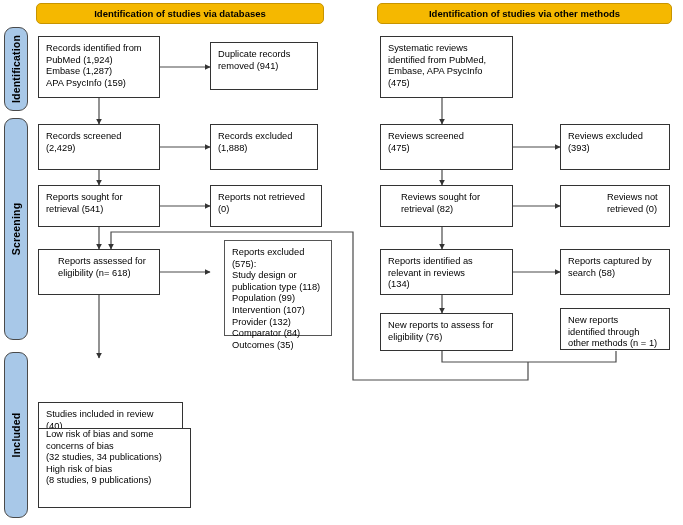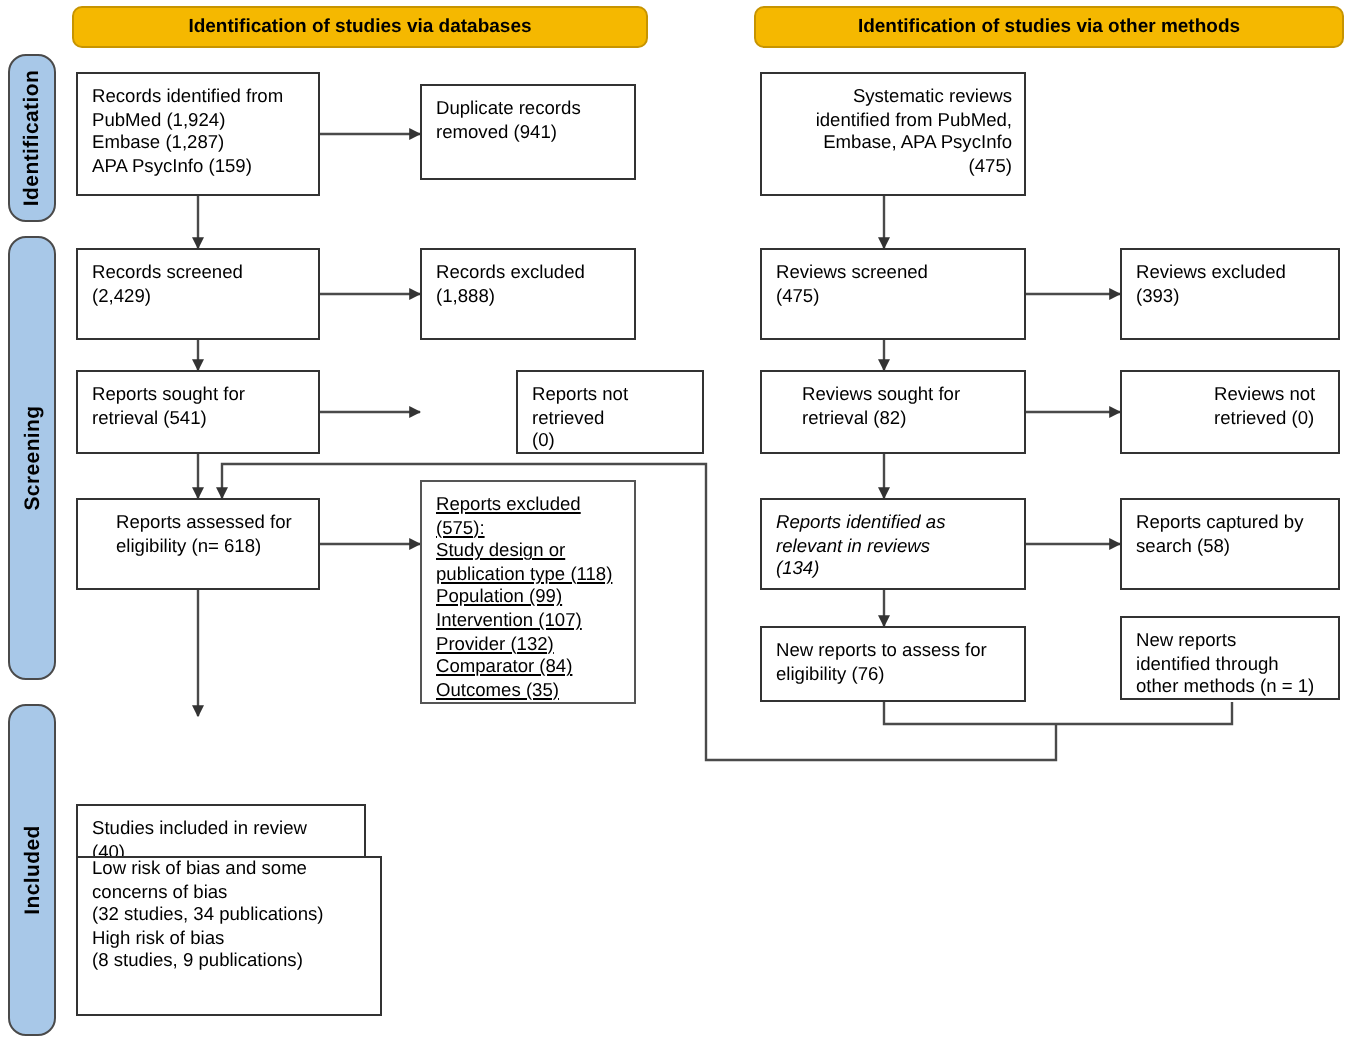--- a/index.html
+++ b/index.html
@@ -147,65 +147,65 @@
 
   <div class="node" style="left:38px;  top:124px; width:122px; height:46px;">Records screened
 (2,429)</div>
 
   <div class="node" style="left:210px; top:124px; width:108px; height:46px;">Records excluded
 (1,888)</div>
 
   <div class="node" style="left:38px;  top:185px; width:122px; height:42px;">Reports sought for
 retrieval (541)</div>
 
-  <div class="node" style="left:210px; top:185px; width:94px; height:42px;margin-left:48px;">Reports not retrieved
+  <div class="node" style="left:210px; top:185px; width:112px; height:42px;">Reports not retrieved
 (0)</div>
 
   <div class="node" style="left:38px;  top:249px; width:122px; height:46px;padding-left:19px;">Reports assessed for
 eligibility (n= 618)</div>
 
-  <div class="node thin" style="left:210px; top:240px; width:108px; height:112px;text-decoration:underline;">Reports excluded
+  <div class="node thin" style="left:224px; top:240px; width:108px; height:96px;">Reports excluded
 (575):
 Study design or
 publication type (118)
 Population (99)
 Intervention (107)
 Provider (132)
 Comparator (84)
 Outcomes (35)</div>
 
   <div class="node" style="left:38px;  top:358px; width:145px; height:46px;margin-top:44px;">Studies included in review
 (40)
 Publications of included studies
 (43)</div>
 
   <div class="node" style="left:38px;  top:428px; width:153px; height:80px; padding-top:0;">Low risk of bias and some
 concerns of bias
 (32 studies, 34 publications)
 High risk of bias
 (8 studies, 9 publications)</div>
 
-  <div class="node" style="left:380px; top:36px;  width:133px; height:62px;text-align:right;">Systematic reviews
+  <div class="node" style="left:380px; top:36px;  width:133px; height:62px;">Systematic reviews
 identified from PubMed,
 Embase, APA PsycInfo
 (475)</div>
 
   <div class="node" style="left:380px; top:124px; width:133px; height:46px;">Reviews screened
 (475)</div>
 
   <div class="node" style="left:560px; top:124px; width:110px; height:46px;">Reviews excluded
 (393)</div>
 
   <div class="node" style="left:380px; top:185px; width:133px; height:42px;padding-left:20px;">Reviews sought for
 retrieval (82)</div>
 
   <div class="node" style="left:560px; top:185px; width:110px; height:42px;padding-left:46px;">Reviews not
 retrieved (0)</div>
 
-  <div class="node" style="left:380px; top:249px; width:133px; height:46px;font-style:italic;">Reports identified as
+  <div class="node" style="left:380px; top:249px; width:133px; height:46px;">Reports identified as
 relevant in reviews
 (134)</div>
 
   <div class="node" style="left:560px; top:249px; width:110px; height:46px;">Reports captured by
 search (58)</div>
 
   <div class="node" style="left:380px; top:313px; width:133px; height:38px;">New reports to assess for
 eligibility (76)</div>
 
   <div class="node" style="left:560px; top:308px; width:110px; height:42px;">New reports

